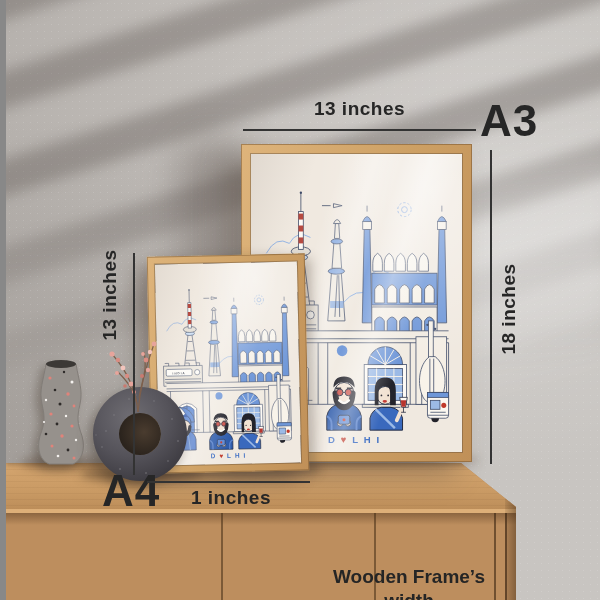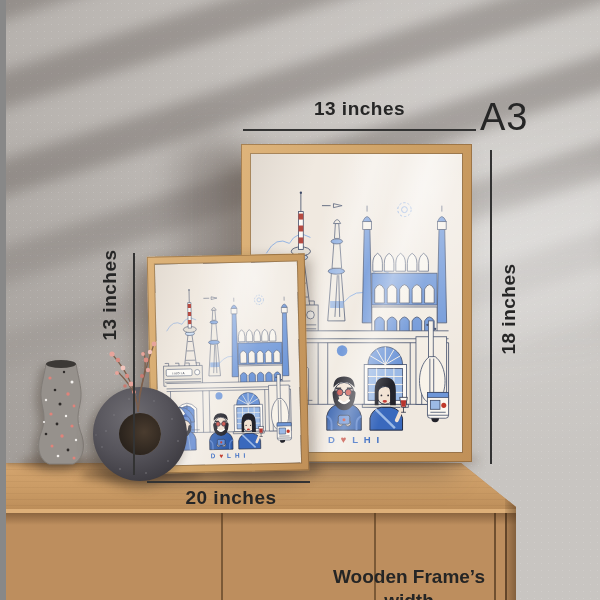--- a/index.html
+++ b/index.html
@@ -92,21 +92,21 @@
   .branch-svg{position:absolute;left:84px;top:318px;width:84px;height:96px;z-index:11;}
 
   
   .ann{position:absolute;z-index:20;color:#262626;}
   .mline{position:absolute;background:#333;z-index:20;}
   .l-top{left:237px;top:129px;width:233px;height:2px;}
   .l-right{left:484px;top:150px;width:2px;height:314px;}
   .l-left{left:127px;top:253px;width:2px;height:222px;}
   .l-bottom{left:141px;top:481px;width:163px;height:2px;}
   .t-size{font-size:19px;font-weight:600;letter-spacing:.5px;}
-  .t-big{font-size:38px;font-weight:400;letter-spacing:1px;}
+  .t-big{font-size:44px;font-weight:700;letter-spacing:1px;}
   .a3w{left:237px;top:98px;width:233px;text-align:center;}
   .a3lbl{left:474px;top:96px;}
   .a3h{left:433px;top:298px;width:140px;text-align:center;transform:rotate(-90deg);}
   .a4h{left:34px;top:284px;width:140px;text-align:center;transform:rotate(-90deg);}
   .a4lbl{left:96px;top:466px;}
   .a4w{left:160px;top:487px;width:130px;text-align:center;}
   .note{left:300px;top:540px;width:206px;text-align:center;font-size:19px;
         font-weight:600;line-height:1.3;color:#252525;}
   .hidden-defs{position:absolute;width:0;height:0;overflow:hidden;}
 
@@ -418,21 +418,22 @@
   </svg>
 
   <div class="mline l-top"></div>
   <div class="ann t-size a3w">13 inches</div>
   <div class="ann t-big a3lbl">A3</div>
   <div class="mline l-right"></div>
   <div class="ann t-size a3h">18 inches</div>
 
   <div class="mline l-left"></div>
   <div class="ann t-size a4h">13 inches</div>
+  <div class="ann t-big a4lbl">A4</div>
   <div class="mline l-bottom"></div>
-  <div class="ann t-size a4w">20 inches</div>
+  <div class="ann t-size a4w">1 inches</div>
 
   <div class="ann note">
     <br>
     <span>Wooden Frame’s width</span>
   </div>
 
 </div>
 
 </body></html>

